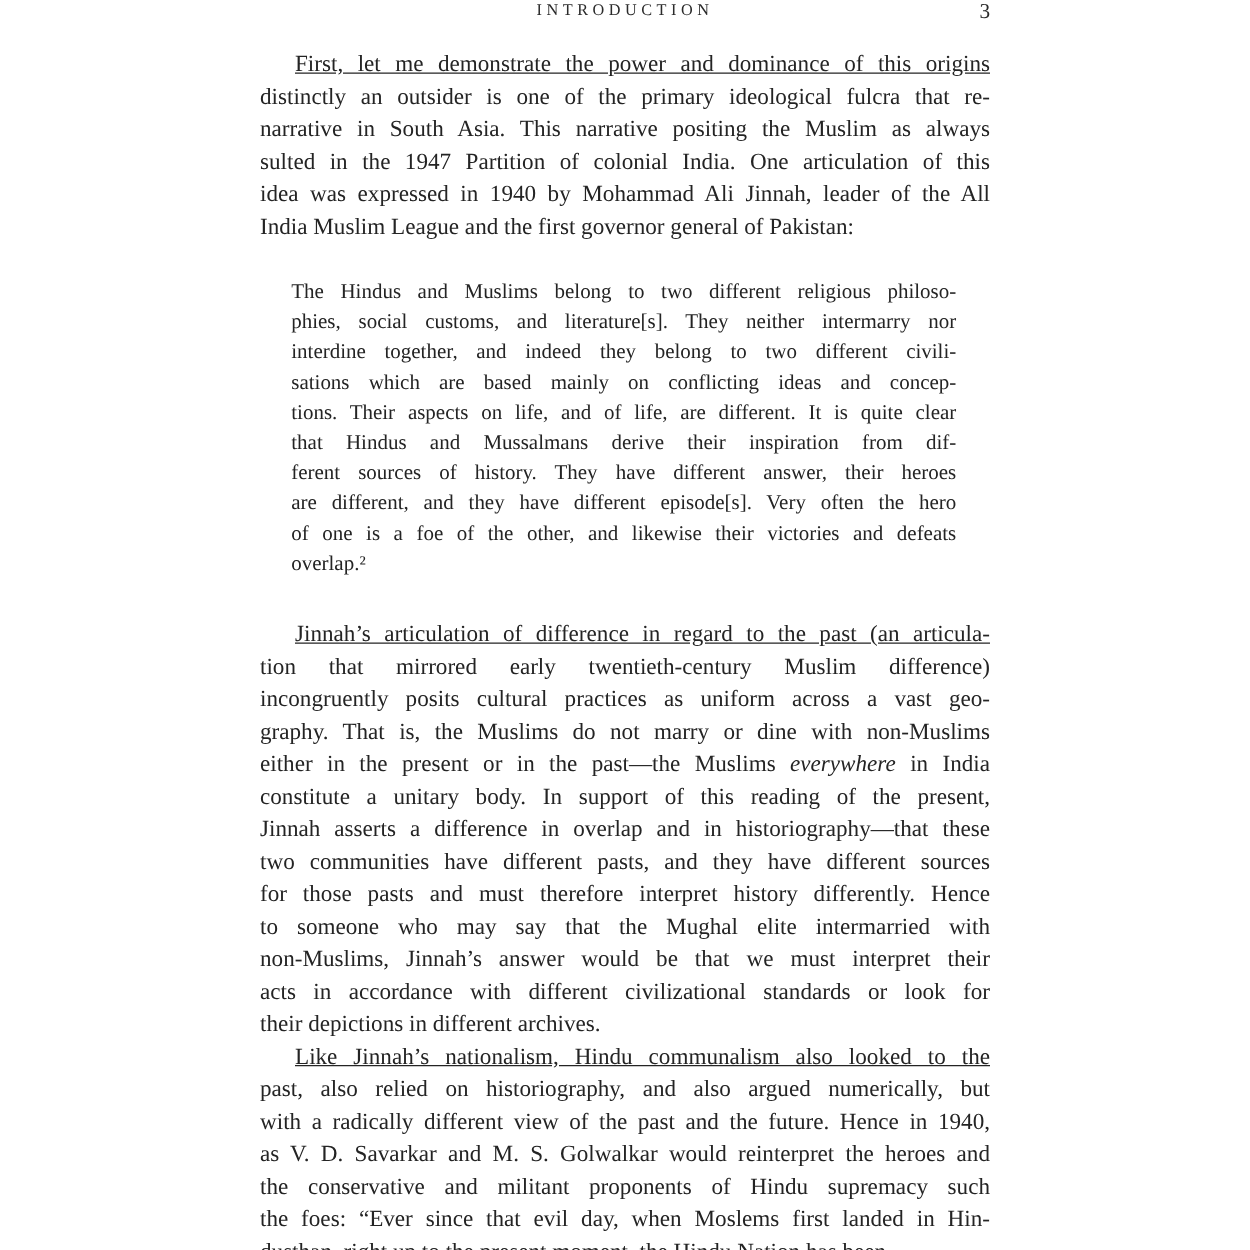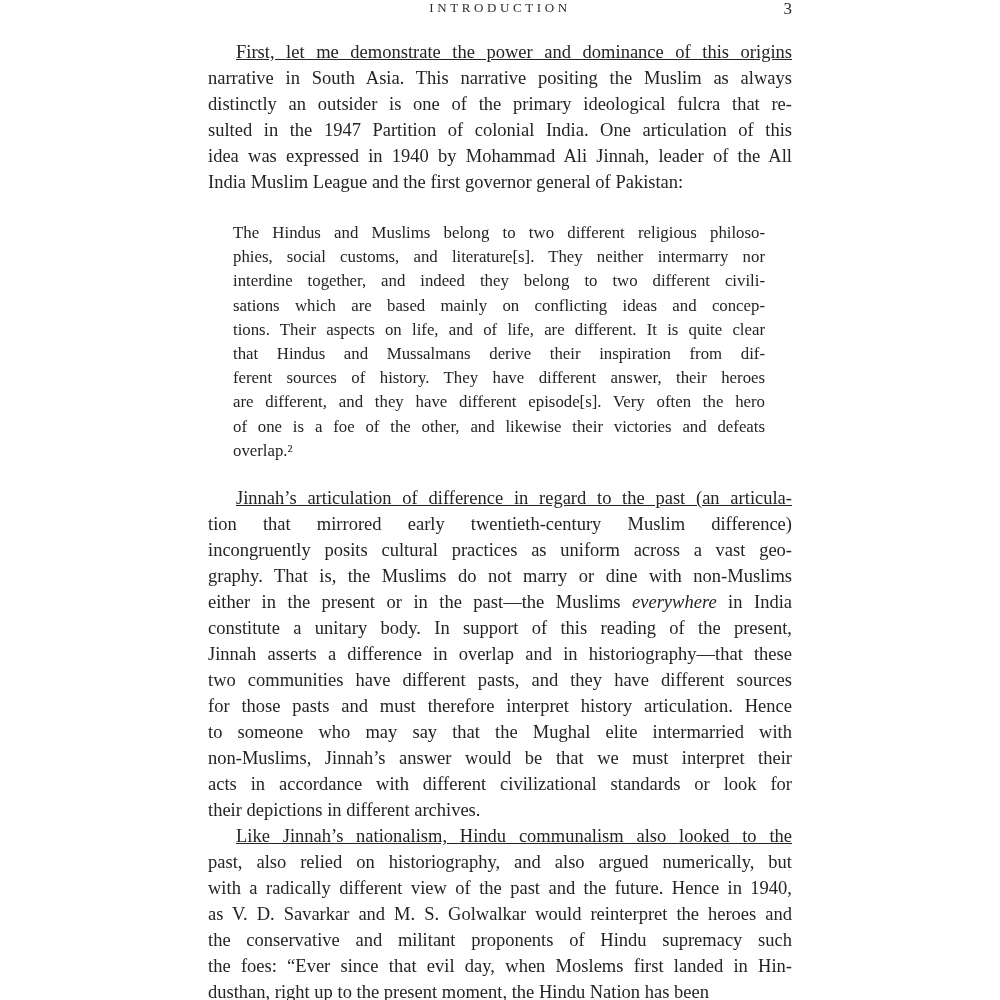--- a/index.html
+++ b/index.html
@@ -43,21 +43,21 @@
     width: 584px;
   }
   .paragraph {
     font-size: 18.5px;
     line-height: 26px;
     margin: 0;
   }
   .blockquote {
     font-size: 16.8px;
     line-height: 24.2px;
-    margin: 26px 27px 22px 25px;
+    margin: 26px 27px 32px 25px;
   }
   .line {
     text-align: justify;
     text-align-last: justify;
     overflow: hidden;
     height: 26px;
     hyphens: none;
   }
   .blockquote .line { height: 24.2px; }
   .line.last { text-align-last: left; }
@@ -68,22 +68,22 @@
 <body>
 
 <div class="page">
   <header class="running-head">
     <span class="head-title">INTRODUCTION</span>
     <span class="page-number">3</span>
   </header>
   <main class="text-block">
       <div class="paragraph">
         <div class="line indent">First, let me demonstrate the power and dominance of this origins</div>
+        <div class="line">distinctly an outsider is one of the primary ideological fulcra that re-</div>
         <div class="line">narrative in South Asia. This narrative positing the Muslim as always</div>
-        <div class="line">distinctly an outsider is one of the primary ideological fulcra that re-</div>
         <div class="line">sulted in the 1947 Partition of colonial India. One articulation of this</div>
         <div class="line">idea was expressed in 1940 by Mohammad Ali Jinnah, leader of the All</div>
         <div class="line last">India Muslim League and the first governor general of Pakistan:</div>
       </div>
       <div class="blockquote">
         <div class="line">The Hindus and Muslims belong to two different religious philoso-</div>
         <div class="line">phies, social customs, and literature[s]. They neither intermarry nor</div>
         <div class="line">interdine together, and indeed they belong to two different civili-</div>
         <div class="line">sations which are based mainly on conflicting ideas and concep-</div>
         <div class="line">tions. Their aspects on life, and of life, are different. It is quite clear</div>
@@ -95,21 +95,21 @@
       </div>
       <div class="paragraph">
         <div class="line indent">Jinnah’s articulation of difference in regard to the past (an articula-</div>
         <div class="line">tion that mirrored early twentieth-century Muslim difference)</div>
         <div class="line">incongruently posits cultural practices as uniform across a vast geo-</div>
         <div class="line">graphy. That is, the Muslims do not marry or dine with non-Muslims</div>
         <div class="line">either in the present or in the past—the Muslims <em>everywhere</em> in India</div>
         <div class="line">constitute a unitary body. In support of this reading of the present,</div>
         <div class="line">Jinnah asserts a difference in overlap and in historiography—that these</div>
         <div class="line">two communities have different pasts, and they have different sources</div>
-        <div class="line">for those pasts and must therefore interpret history articulation. Hence</div>
+        <div class="line">for those pasts and must therefore interpret history differently. Hence</div>
         <div class="line">to someone who may say that the Mughal elite intermarried with</div>
         <div class="line">non-Muslims, Jinnah’s answer would be that we must interpret their</div>
         <div class="line">acts in accordance with different civilizational standards or look for</div>
         <div class="line last">their depictions in different archives.</div>
       </div>
       <div class="paragraph">
         <div class="line indent">Like Jinnah’s nationalism, Hindu communalism also looked to the</div>
         <div class="line">past, also relied on historiography, and also argued numerically, but</div>
         <div class="line">with a radically different view of the past and the future. Hence in 1940,</div>
         <div class="line">as V. D. Savarkar and M. S. Golwalkar would reinterpret the heroes and</div>

